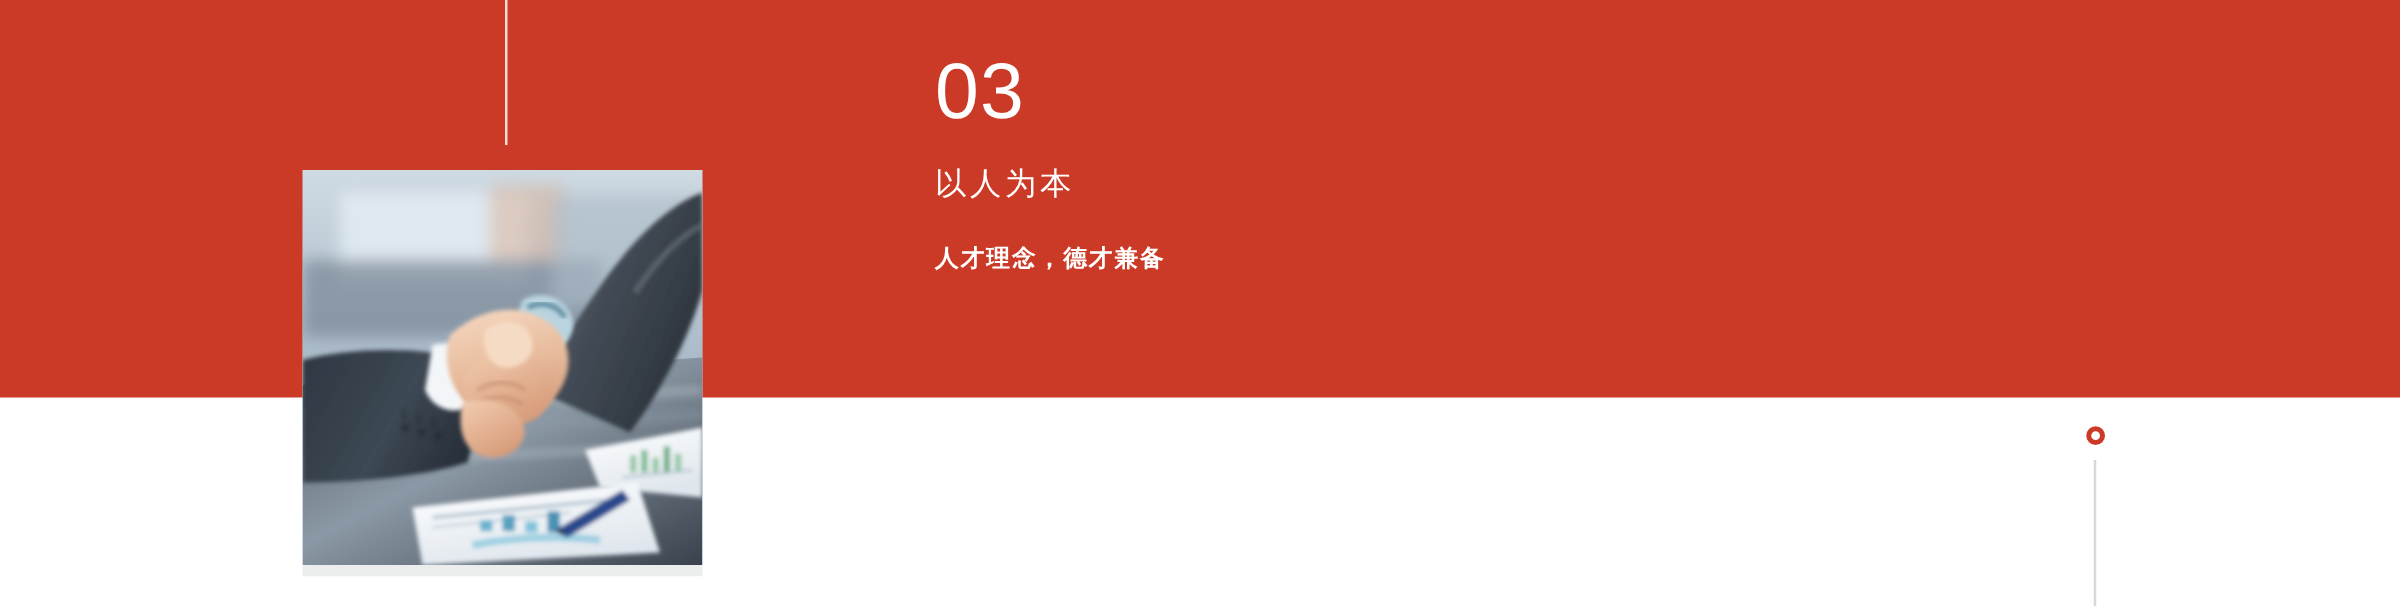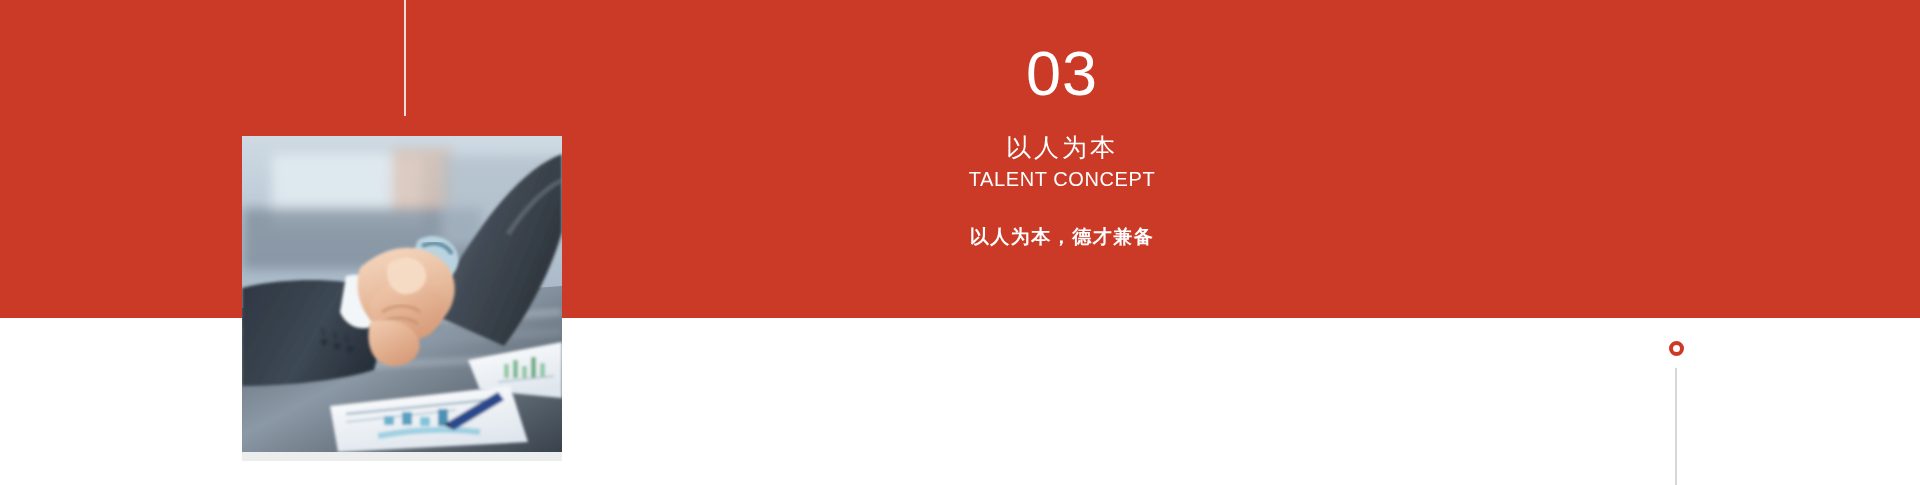--- a/index.html
+++ b/index.html
@@ -53,23 +53,22 @@
     width:100%; height:100%;
     overflow:hidden;
     position:relative;
     background:#b9c6d1;
   }
   .photo svg { display:block; width:100%; height:100%; }
 
   
   .text-block {
     position:absolute;
-    left:712px; top:40px;
+    left:748px; top:40px;
     width:700px;
-    text-align:center;
   }
   .num {
     font-size:63px;
     line-height:1.05;
     font-weight:400;
     color:#ffffff;
     letter-spacing:1px;
   }
   .title-cn {
     margin-top:26px;
@@ -241,20 +240,19 @@
           <path d="M202 289 L212 294 L206 286 Z" fill="#16264a"></path>
         </g>
       </svg>
     </div>
   </div>
   <div class="photo-shadow"></div>
 
   <div class="text-block">
     <div class="num">03</div>
     <div class="title-cn">以人为本</div>
-    <div class="title-en">TALENT CONCEPT</div>
-    <div class="tagline">以人为本，德才兼备</div>
+    <div class="tagline">人才理念，德才兼备</div>
   </div>
 
   <div class="marker-ring"></div>
   <div class="marker-line"></div>
 
 </div>
 
 </body></html>

